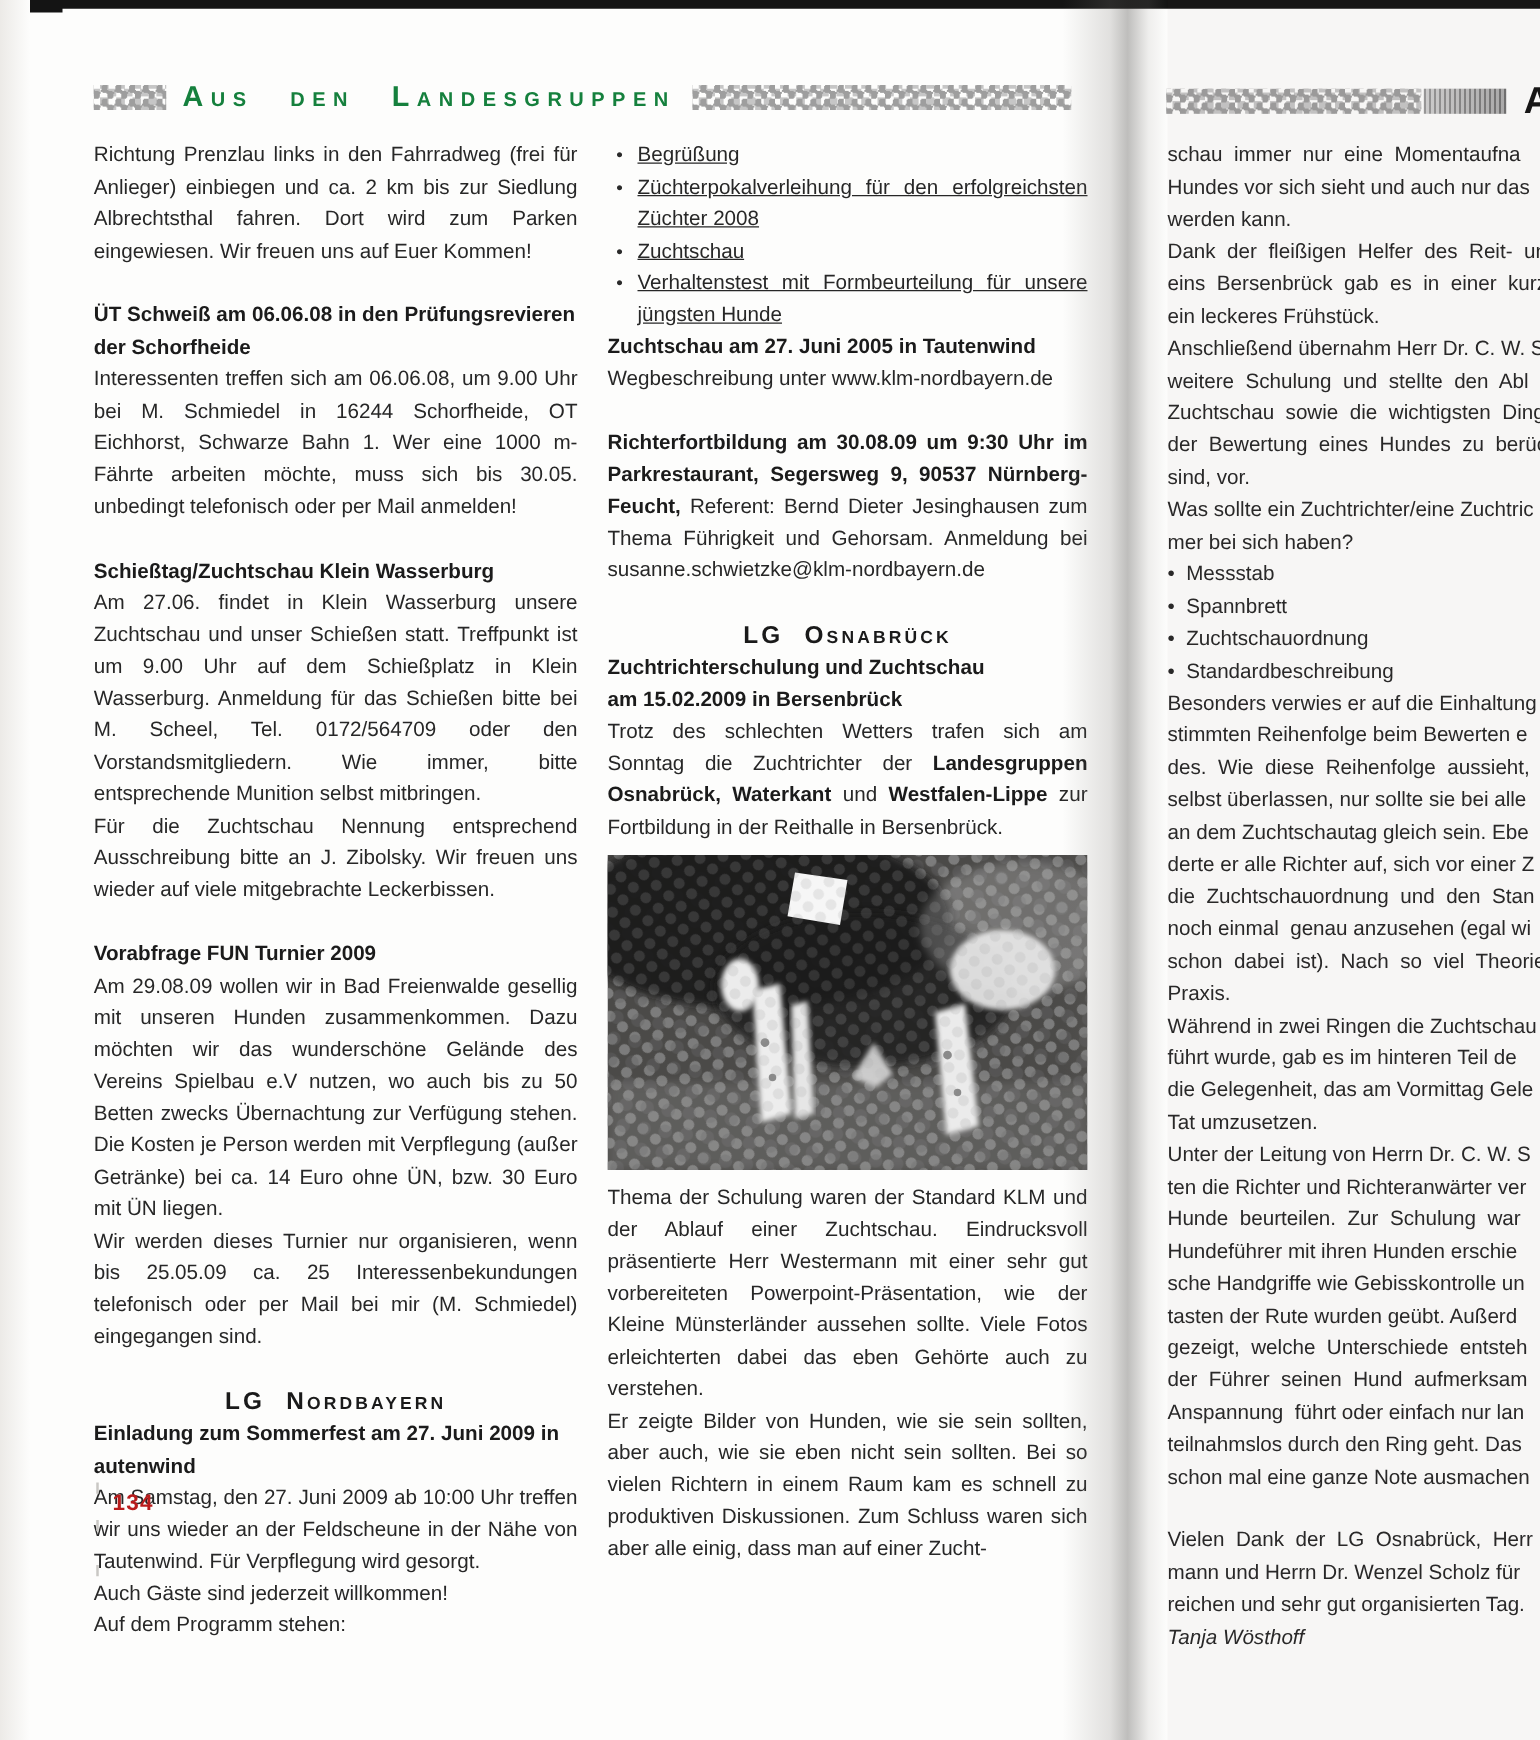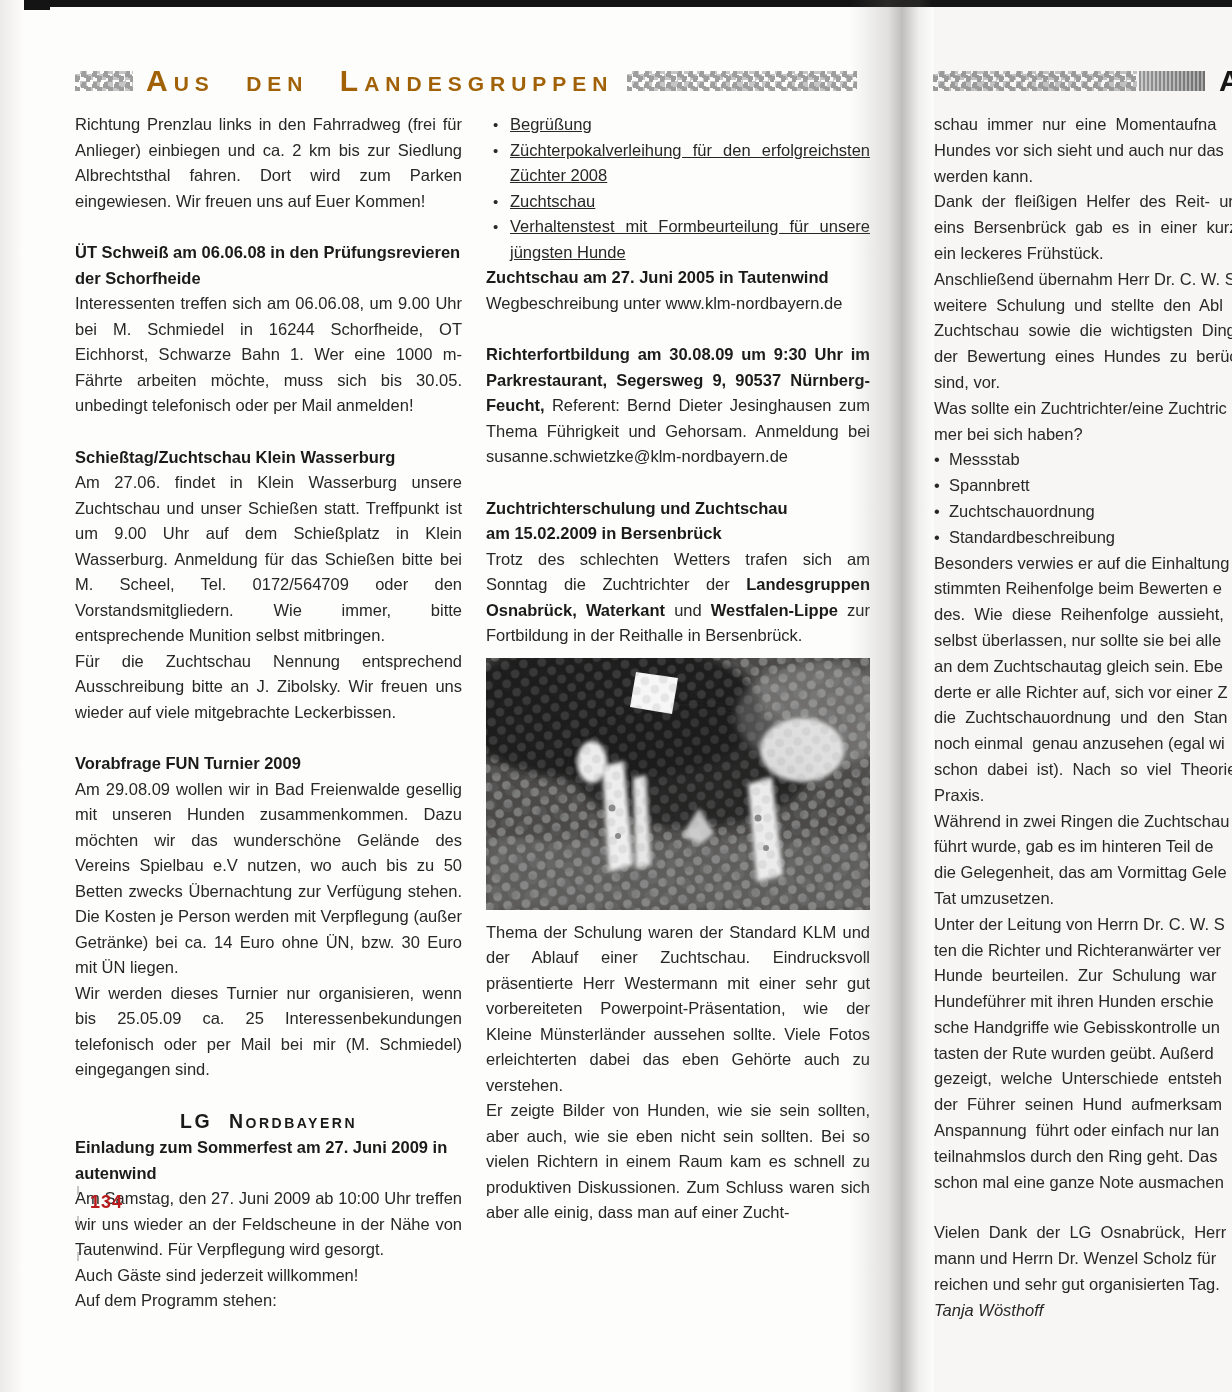--- a/index.html
+++ b/index.html
@@ -21,22 +21,22 @@
     background:rgba(90,88,84,.04);pointer-events:none;}
 
   
   .header-row{position:absolute;left:75px;top:64px;width:782px;display:flex;align-items:center;gap:13px;}
   .checker{height:20px;opacity:.85;filter:blur(.3px);
     background:
       repeating-conic-gradient(from 15deg,#8e8e8e 0% 25%,transparent 0% 50%) 0 0/11px 11px,
       repeating-conic-gradient(#bdbdbd 0% 25%,transparent 0% 50%) 5px 3px/13px 13px;}
   .checker.lead{width:58px;}
   .checker.grow{flex:1;}
-  .main-title{font-size:30px;font-weight:bold;font-variant:small-caps;letter-spacing:6px;
-    word-spacing:17px;color:#a16207;white-space:nowrap;}
+  .main-title{font-size:23px;font-weight:bold;font-variant:small-caps;letter-spacing:6px;
+    word-spacing:17px;color:#15803d;white-space:nowrap;}
   .right-header{position:absolute;left:933px;top:64px;width:310px;display:flex;align-items:center;}
   .right-header .checker.rp{width:204px;}
   .stripes{width:66px;height:20px;margin-left:2px;
     background:
       repeating-linear-gradient(90deg,rgba(60,60,60,.35) 0 2px,rgba(220,220,220,.4) 2px 4px),
       linear-gradient(to right,#cbcbcb,#8c8c8c);}
   .partial-letter{font-size:30px;font-weight:bold;color:#141414;margin-left:14px;}
 
   
   .col{position:absolute;top:112px;font-size:16.5px;line-height:25.5px;text-align:justify;}
@@ -114,20 +114,21 @@
       <li>Begrüßung</li>
       <li>Züchterpokalverleihung für den erfolgreichsten Züchter 2008</li>
       <li>Zuchtschau</li>
       <li>Verhaltenstest mit Formbeurteilung für unsere jüngsten Hunde</li>
     </ul>
     <div class="sub">Zuchtschau am 27. Juni 2005 in Tautenwind</div>
     <p class="body">Wegbeschreibung unter www.klm-nordbayern.de</p>
 
     <p class="mixed"><b>Richterfortbildung am 30.08.09 um 9:30 Uhr im Parkrestaurant, Segersweg 9, 90537 Nürnberg-Feucht,</b><span> Referent: Bernd Dieter Jesinghausen zum Thema Führigkeit und Gehorsam. Anmeldung bei susanne.schwietzke@klm-nordbayern.de</span></p>
 
+    <div class="lg-heading">LG Osnabrück</div>
     <div class="sub">Zuchtrichterschulung und Zuchtschau
 am 15.02.2009 in Bersenbrück</div>
     <p class="mixed tight" style="margin-bottom:0;"><span>Trotz des schlechten Wetters trafen sich am Sonntag die Zuchtrichter der </span><b>Landesgruppen Osnabrück, Waterkant</b><span> und </span><b>Westfalen-Lippe</b><span> zur Fortbildung in der Reithalle in Bersenbrück.</span></p>
 
     <div class="photo-wrap">
       <svg width="384" height="252" viewBox="0 0 384 252" xmlns="http://www.w3.org/2000/svg">
         <defs>
           <pattern id="ht1" width="13" height="13" patternUnits="userSpaceOnUse" patternTransform="rotate(40)">
             <circle cx="6.5" cy="6.5" r="4.4" fill="#9a9a9a"></circle>
           </pattern>

